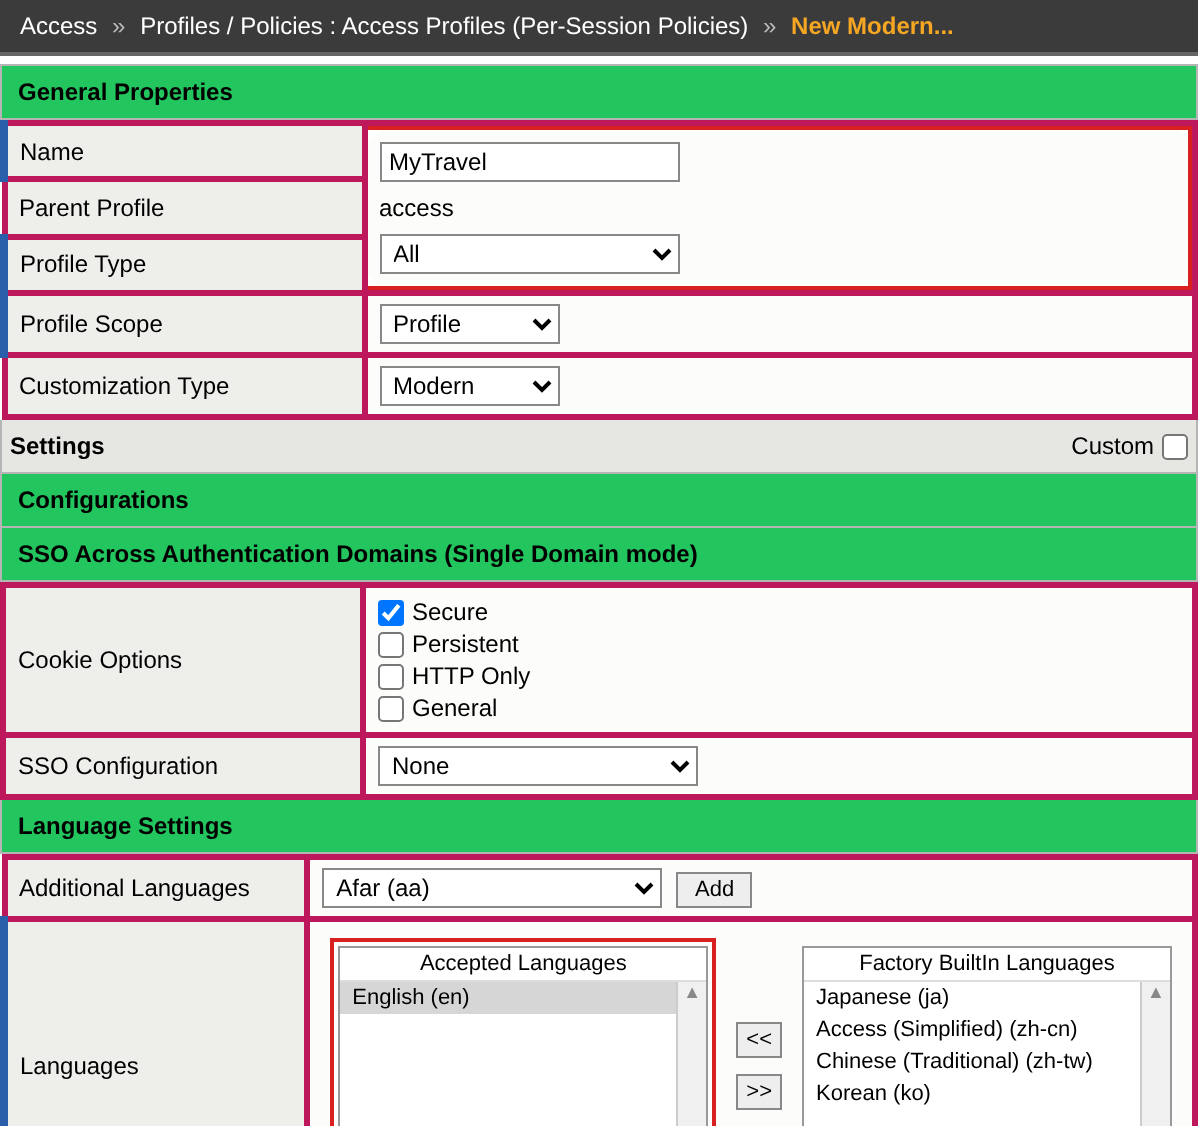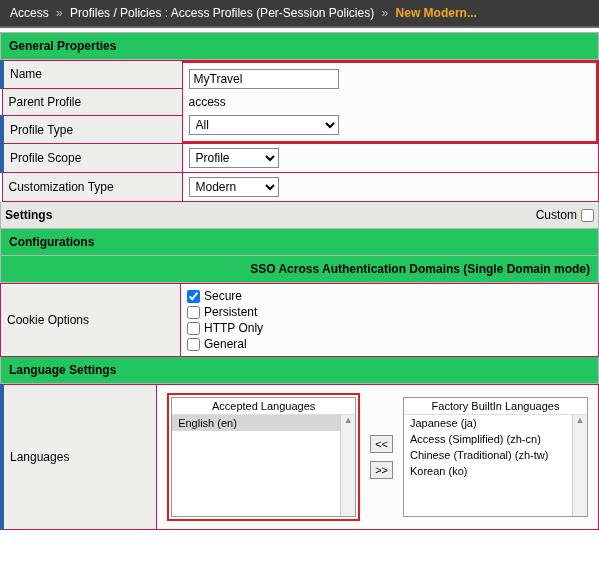--- a/index.html
+++ b/index.html
@@ -4,21 +4,21 @@
 <style>
   * { box-sizing: border-box; margin: 0; padding: 0; }
   body { font-family: Arial, Helvetica, sans-serif; font-size: 12px; background: #fff; width: 599px; }
   .header { background: #3b3b3b; color: #fff; padding: 6px 10px; font-size: 12px; border-bottom: 2px solid #666; }
   .header .bc-sep { color: #bbb; margin: 0 4px; }
   .header .bc-last { color: #f5a623; font-weight: bold; }
   .header a { color: #fff; text-decoration: none; }
   .section-title { background: #22c55e; font-weight: bold; padding: 6px 8px; border: 1px solid #b5b5b5; border-top: none; }
   .section-title.first { border-top: 1px solid #b5b5b5; margin-top: 4px; }
   table.form { width: 100%; border-collapse: collapse; }
-  table.form td { border: 1px solid #be185d; padding: 4px 6px; background: #fcfcfa; vertical-align: middle; }
+  table.form td { border: 3px solid #be185d; padding: 4px 6px; background: #fcfcfa; vertical-align: middle; }
   table.form td.label { background: #eeeeea; width: 180px; font-size: 12px; }
   table.form td.label.accent { border-left: 4px solid #2a5ea8; }
   table.form td.label.taccent { border-left: 4px solid #2a5ea8; vertical-align: middle; }
   input[type=text] { font-size: 12px; padding: 2px 4px; border: 1px solid #888; }
   select { font-size: 12px; padding: 1px 2px; border: 1px solid #888; background: #fff; }
   .redbox { border: 2px solid #d82020; padding: 4px 6px; display: inline-block; }
   .settings-row { background: #e6e6e3; border: 1px solid #b5b5b5; border-top: none; display: flex; justify-content: space-between; align-items: center; padding: 6px 4px; }
   .settings-row .left { font-weight: bold; }
   .settings-row .right { display: flex; align-items: center; gap: 4px; }
   .listbox { border: 1px solid #999; width: 185px; height: 120px; background: #fff; font-size: 11px; display: flex; flex-direction: column; position: relative; }
@@ -95,21 +95,21 @@
 <div class="settings-row">
   <div class="left">Settings</div>
   <div class="right">
     <span>Custom</span>
     <input type="checkbox" style="">
   </div>
 </div>
 
 <div class="section-title">Configurations</div>
 
-<div class="section-title" style="font-weight:bold;text-align:right;">SSO Across Authentication Domains (Single Domain mode)</div>
+<div class="section-title" style="font-weight:bold;">SSO Across Authentication Domains (Single Domain mode)</div>
 <table class="form">
   <tbody>
   <tr>
     <td class="label">Cookie Options</td>
     <td>
       <div class="chk-row">
             <input type="checkbox" checked="" style="">
             <span>Secure</span>
           </div>
       <div class="chk-row">
@@ -119,26 +119,43 @@
       <div class="chk-row">
             <input type="checkbox" style="">
             <span>HTTP Only</span>
           </div>
       <div class="chk-row">
             <input type="checkbox" style="">
             <span>General</span>
           </div>
     </td>
   </tr>
+  <tr>
+    <td class="label">SSO Configuration</td>
+    <td>
+      <select style="width:160px;">
+        <option>None</option>
+      </select>
+    </td>
+  </tr>
 </tbody>
   </table>
 
 <div class="section-title">Language Settings</div>
 <table class="form">
   <tbody>
+      <tr>
+    <td class="label">Additional Languages</td>
+    <td>
+      <select style="width:170px;">
+        <option>Afar (aa)</option>
+      </select>
+      <button class="addbtn">Add</button>
+    </td>
+  </tr>
   <tr>
     <td class="label taccent">Languages</td>
     <td>
       <div class="lang-area">
 
         <div class="accepted-wrap">
           <div class="listbox">
             <div class="lb-title">Accepted Languages</div>
             <div class="lb-body">
               <div class="lb-item sel">English (en)</div>

